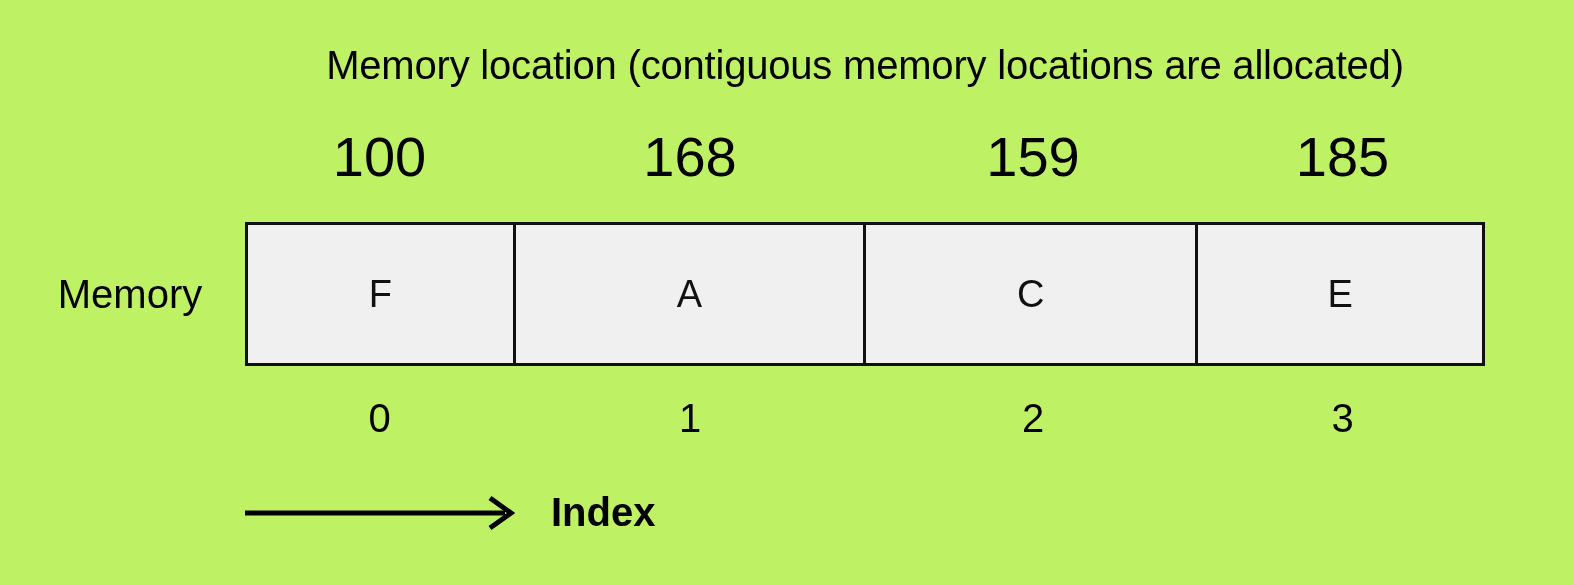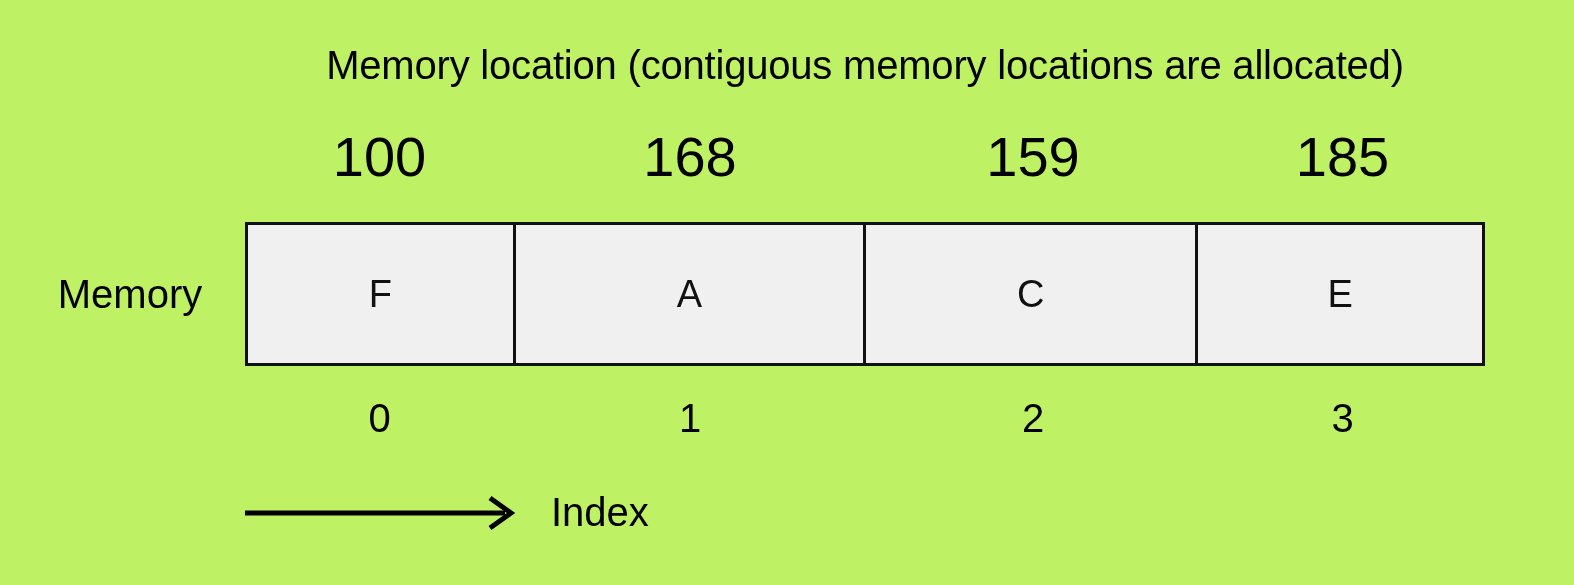--- a/index.html
+++ b/index.html
@@ -112,20 +112,21 @@
     width: 280px;
     height: 42px;
   }
   #index-caption {
     left: 551px;
     top: 487px;
     font-size: 40px;
     line-height: 50px;
     white-space: nowrap;
     color: #000;
+    font-weight: bold;
   }
 </style>
 </head>
 <body>
 
 <div id="canvas">
 
   <div class="abs" id="diagram-title">Memory location (contiguous memory locations are allocated)</div>
 
   <div class="abs" id="memory-address-row">

